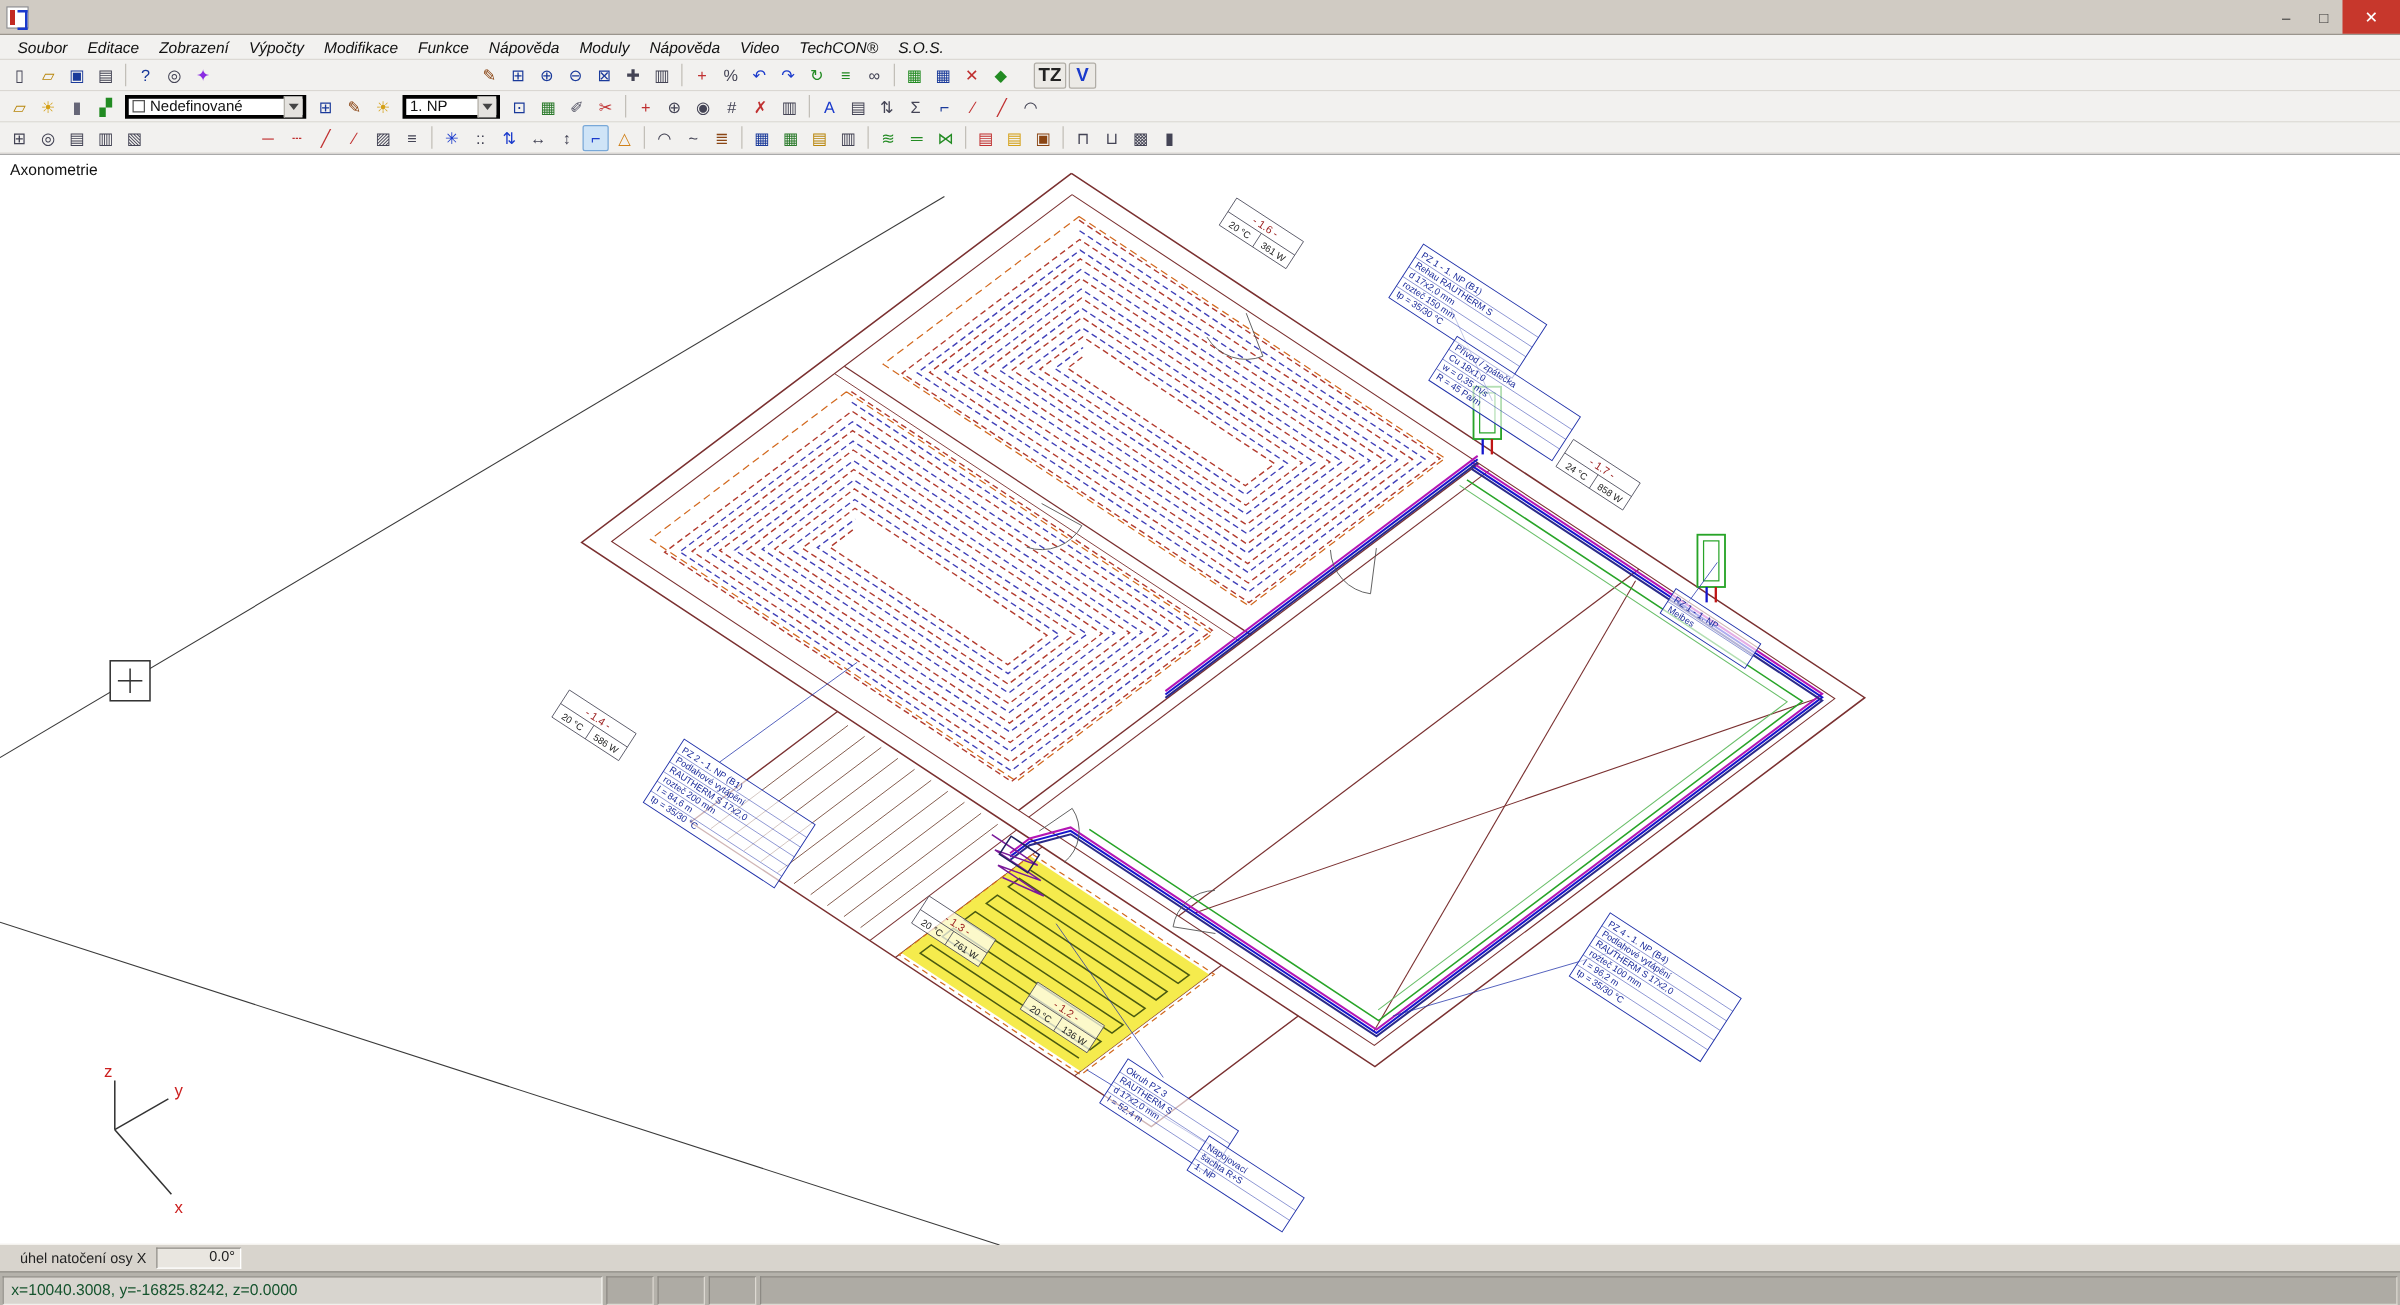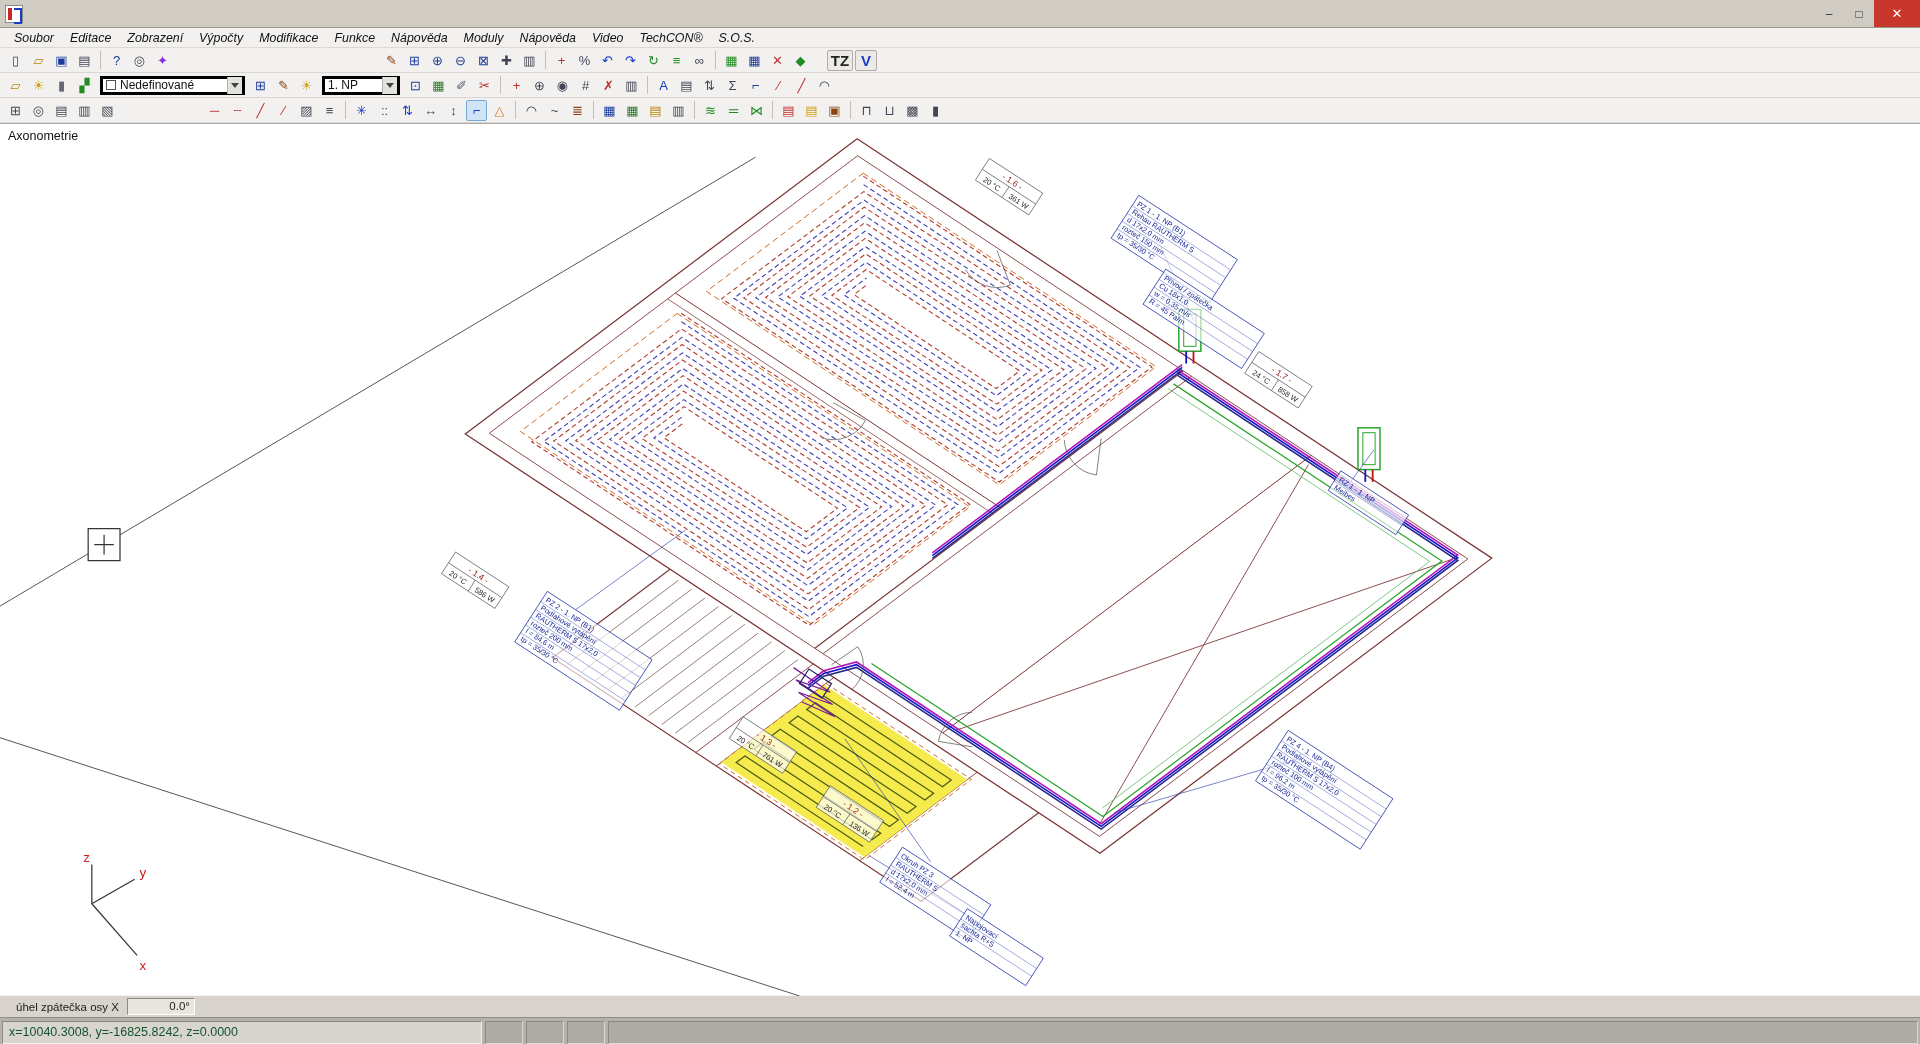--- a/index.html
+++ b/index.html
@@ -594,21 +594,21 @@
       <line x1="75" y1="634" x2="75" y2="602" stroke="#333" stroke-width="1"></line>
       <line x1="75" y1="634" x2="110" y2="614" stroke="#333" stroke-width="1"></line>
       <line x1="75" y1="634" x2="112" y2="676" stroke="#333" stroke-width="1"></line>
       <text x="68" y="600" font-size="11" fill="#cc1f1f">z</text>
       <text x="114" y="612" font-size="11" fill="#cc1f1f">y</text>
       <text x="114" y="688" font-size="11" fill="#cc1f1f">x</text>
     </svg>
 </div>
 
 <div class="statusrow">
-  <span class="angle-label">úhel zpátečka osy X</span>
+  <span class="angle-label">úhel natočení osy X</span>
   <div class="angle-input">0.0°</div>
   <div class="status-fill"></div>
 </div>
 
 <div class="bottombar">
   <div class="coords-panel">x=10040.3008, y=-16825.8242, z=0.0000</div>
   <div class="bseg"></div>
   <div class="bseg"></div>
   <div class="bseg"></div>
   <div class="bseg wide"></div>

